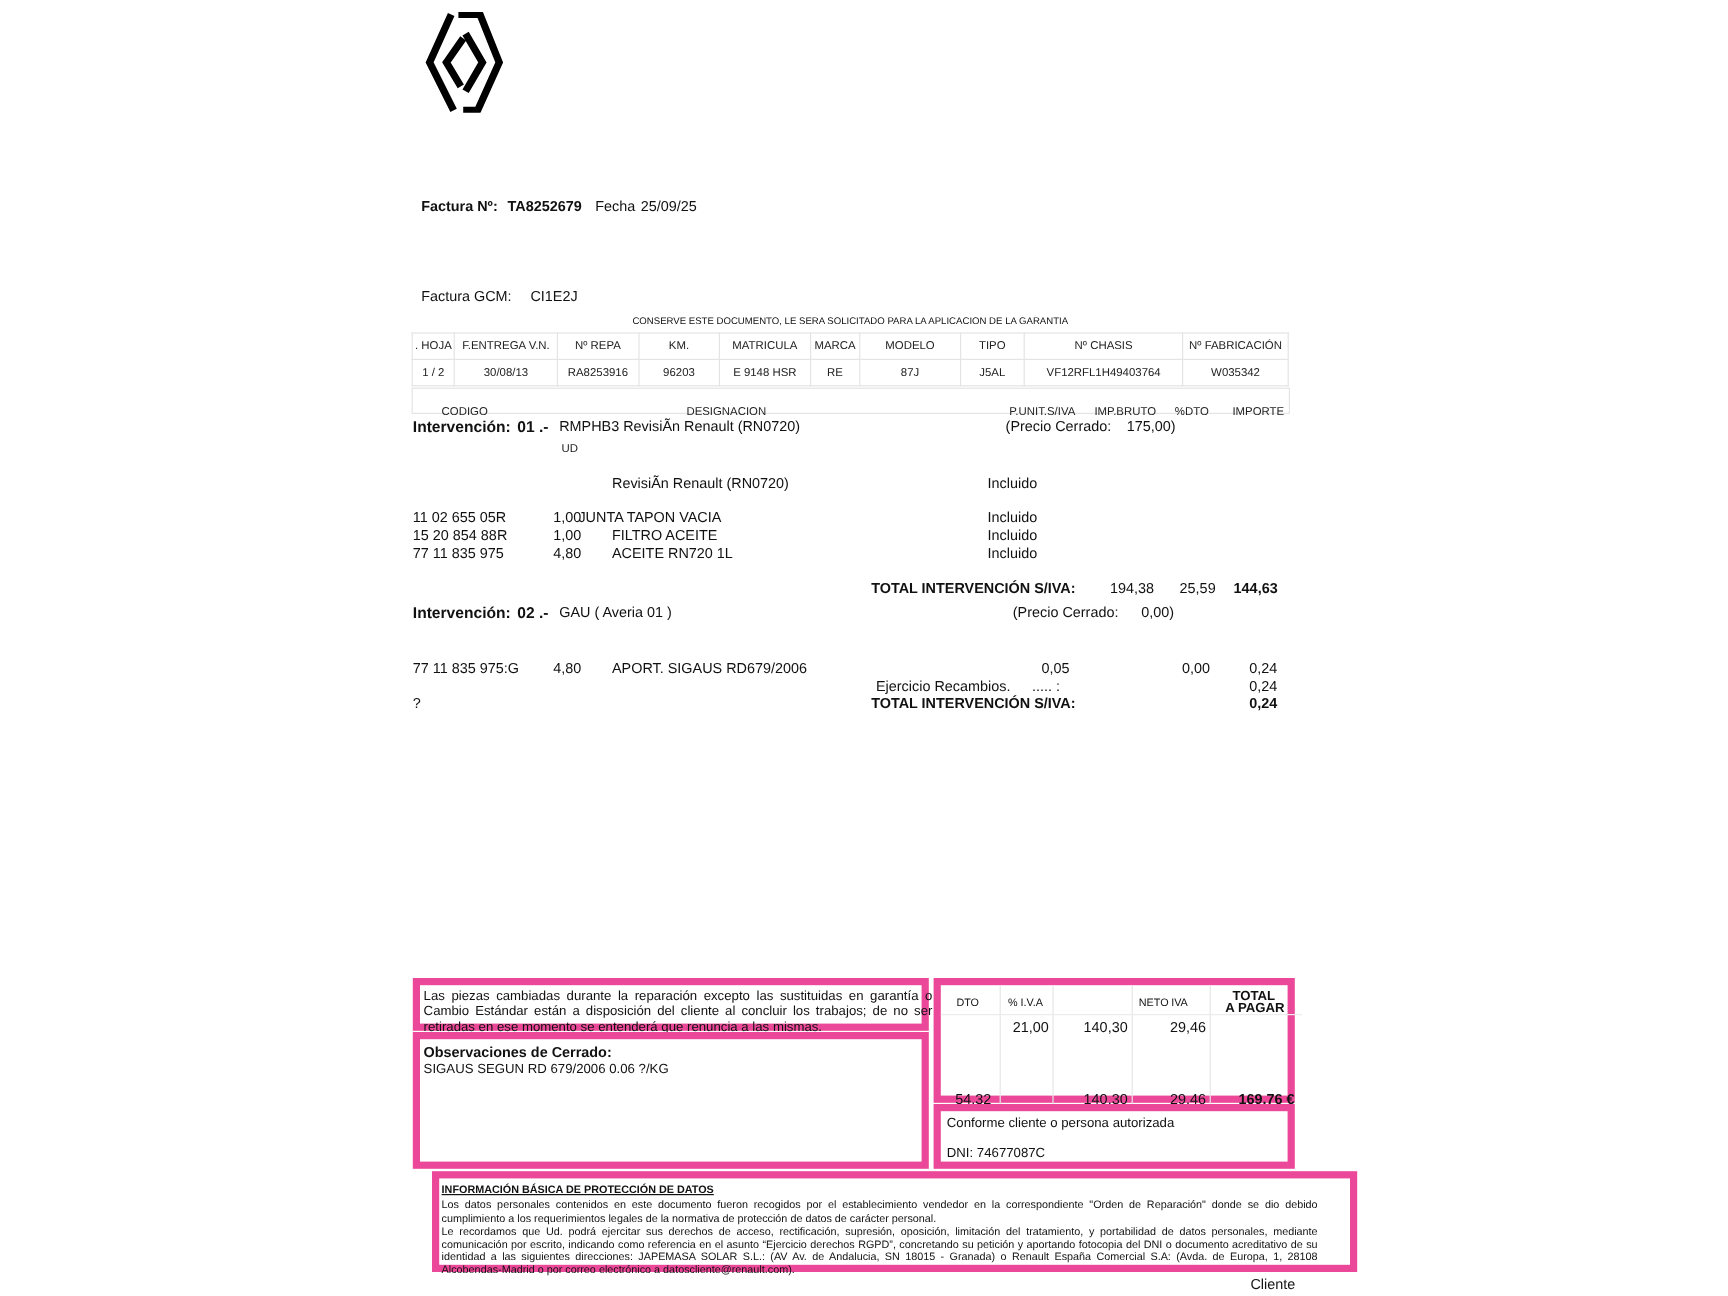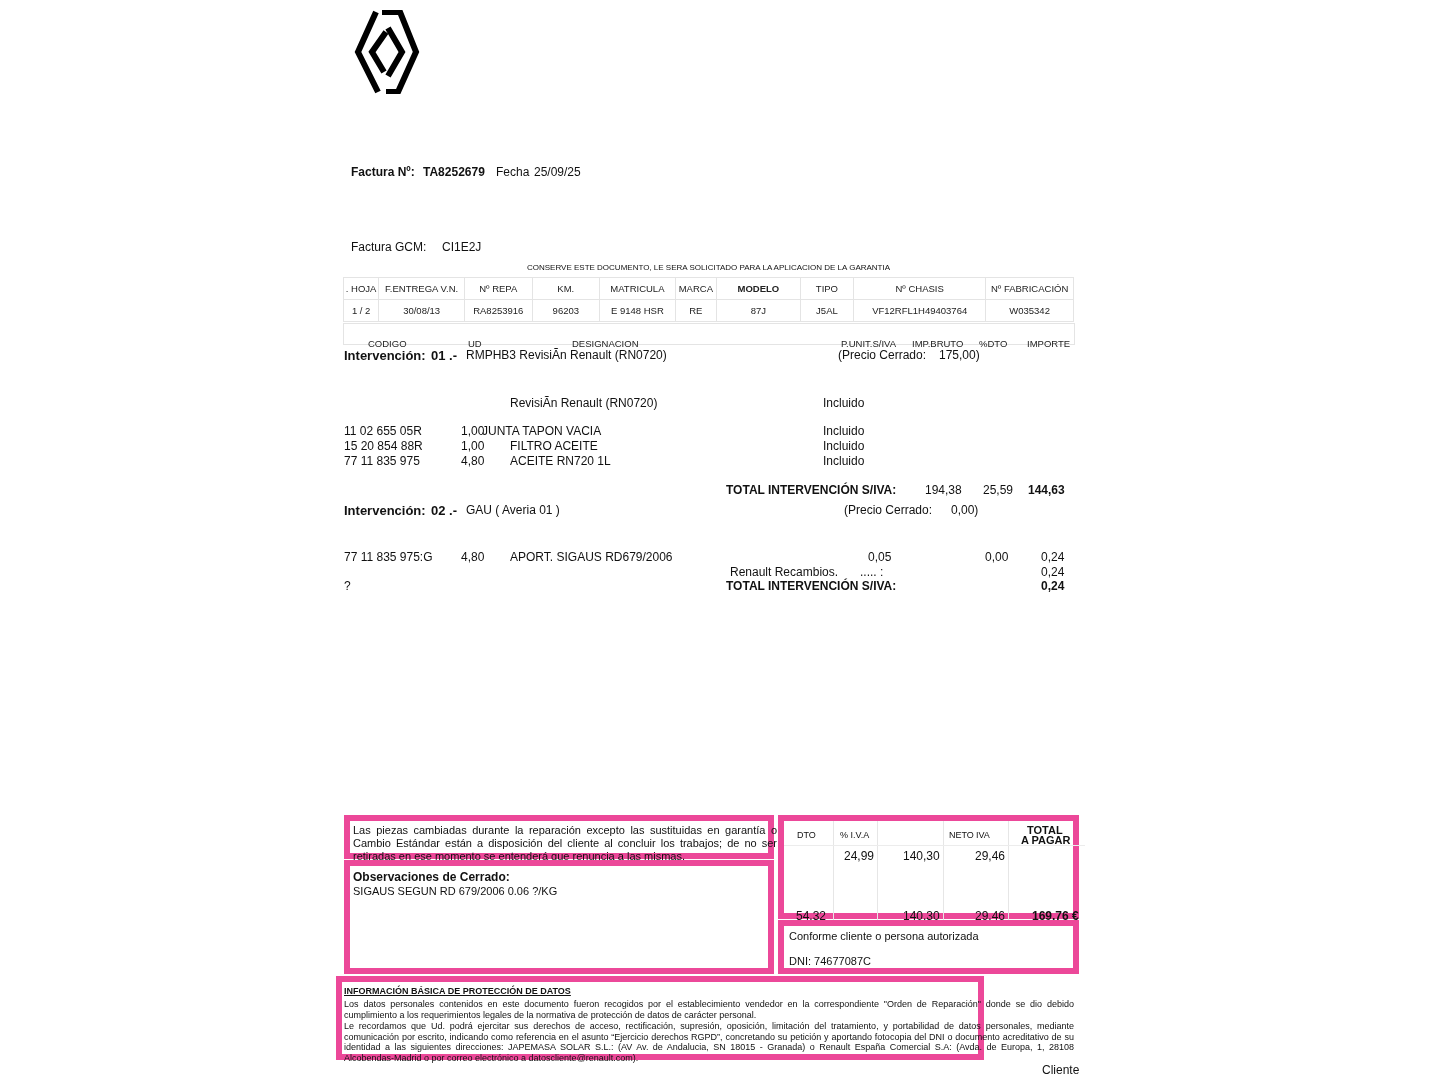--- a/index.html
+++ b/index.html
@@ -47,21 +47,21 @@
 
 <table class="grid" style="left:343px;top:277px;width:731px;">
   <tbody>
       <tr>
     <td style="width:34px;">. HOJA</td>
     <td style="width:84px;">F.ENTREGA V.N.</td>
     <td style="width:66px;">Nº REPA</td>
     <td style="width:66px;">KM.</td>
     <td style="width:74px;">MATRICULA</td>
     <td style="width:40px;">MARCA</td>
-    <td style="width:82px;font-weight:bold;">MODELO</td>
+    <td style="width:82px;">MODELO</td>
     <td style="width:52px;">TIPO</td>
     <td style="width:130px;">Nº CHASIS</td>
     <td style="width:86px;">Nº  FABRICACIÓN</td>
   </tr>
   <tr>
     <td>1 / 2</td>
     <td>30/08/13</td>
     <td>RA8253916</td>
     <td>96203</td>
     <td>E 9148 HSR</td>
@@ -69,21 +69,21 @@
     <td>87J</td>
     <td>J5AL</td>
     <td>VF12RFL1H49403764</td>
     <td>W035342</td>
   </tr>
 </tbody>
   </table>
 
 <div class="codhdr">
   <span style="left:24px;">CODIGO</span>
-  <span style="left:124px;">UD</span>
+  <span style="left:124px;margin-top:31px;">UD</span>
   <span style="left:228px;">DESIGNACION</span>
   <span style="left:497px;">P.UNIT.S/IVA</span>
   <span style="left:568px;">IMP.BRUTO</span>
   <span style="left:635px;">%DTO</span>
   <span style="left:683px;">IMPORTE</span>
 </div>
 
 <div>
   <div class="abs f13 b" style="left:344px;top:348px;">Intervención:</div>
   <div class="abs f13 b" style="left:431px;top:348px;">01 .-</div>
@@ -132,21 +132,21 @@
     <div>
       <div class="abs" style="left:344px;top:550px;">77 11 835 975:G</div>
       <div class="abs" style="left:461px;top:550px;">4,80</div>
       <div class="abs" style="left:510px;top:550px;">APORT. SIGAUS RD679/2006</div>
       <div class="abs" style="left:868px;top:550px;">0,05</div>
       <div class="abs" style="left:985px;top:550px;">0,00</div>
       <div class="abs" style="left:1041px;top:550px;">0,24</div>
     </div>
   </div>
 
-  <div class="abs f12" style="left:730px;top:565px;">Renault Recambios.</div>
+  <div class="abs f12" style="left:730px;top:565px;">Ejercicio Recambios.</div>
   <div class="abs f12" style="left:860px;top:565px;">.....  :</div>
   <div class="abs f12" style="left:1041px;top:565px;">0,24</div>
 
   <div class="abs f12" style="left:344px;top:579px;">?</div>
   <div class="abs f12 b" style="left:726px;top:579px;">TOTAL INTERVENCIÓN S/IVA:</div>
   <div class="abs f12 b" style="left:1041px;top:579px;">0,24</div>
 </div>
 
 <div class="box" style="left:344px;top:815px;width:430px;height:44px;">
   <div style="position:absolute;left:3px;top:3px;width:424px;font-size:11px;line-height:13px;text-align:justify;">Las piezas cambiadas durante la reparación excepto las sustituidas en garantía o Cambio Estándar están a disposición del cliente al concluir los trabajos; de no ser retiradas en ese momento se entenderá que renuncia a las mismas.</div>
@@ -164,34 +164,34 @@
   <div style="position:absolute;left:224px;top:0;width:1px;height:104px;background:#e6e6e6;"></div>
   <div style="position:absolute;left:0;top:24px;width:301px;height:1px;background:#ececec;"></div>
 
   <div class="abs f9" style="left:13px;top:9px;">DTO</div>
   <div class="abs f9" style="left:56px;top:9px;">% I.V.A</div>
   <div class="abs f9" style="left:117px;top:9px;margin-left:48px;">NETO</div>
   <div class="abs f9" style="left:192px;top:9px;">IVA</div>
   <div class="abs b" style="left:243px;top:3px;font-size:11px;">TOTAL</div>
   <div class="abs b" style="left:237px;top:13px;font-size:11px;">A PAGAR</div>
 
-  <div class="abs f12" style="left:60px;top:28px;">24,99</div>
+  <div class="abs f12" style="left:60px;top:28px;">21,00</div>
   <div class="abs f12" style="left:119px;top:28px;">140,30</div>
   <div class="abs f12" style="left:191px;top:28px;">29,46</div>
 
   <div class="abs f12" style="left:12px;top:88px;">54,32</div>
   <div class="abs f12" style="left:119px;top:88px;">140,30</div>
   <div class="abs f12" style="left:191px;top:88px;">29,46</div>
   <div class="abs f12 b" style="left:248px;top:88px;">169,76 €</div>
 </div>
 
 <div class="box" style="left:778px;top:920px;width:301px;height:54px;">
   <div class="abs f11" style="left:5px;top:4px;font-size:11px;">Conforme cliente o persona autorizada</div>
   <div class="abs" style="left:5px;top:29px;font-size:11px;">DNI: 74677087C</div>
 </div>
 
-<div class="box" style="left:336px;top:976px;width:648px;height:84px;">
+<div class="box" style="left:360px;top:976px;width:771px;height:84px;">
   <div style="position:absolute;left:2px;top:4px;font-size:9px;font-weight:bold;text-decoration:underline;">INFORMACIÓN BÁSICA DE PROTECCIÓN DE DATOS</div>
   <div style="position:absolute;left:2px;top:17px;width:730px;font-size:9px;line-height:10.5px;text-align:justify;">Los datos personales contenidos en este documento fueron recogidos por el establecimiento vendedor en la correspondiente "Orden de Reparación" donde se dio debido cumplimiento a los requerimientos legales de la normativa de protección de datos de carácter personal.</div>
   <div style="position:absolute;left:2px;top:39px;width:730px;font-size:9px;line-height:10.5px;text-align:justify;">Le recordamos que Ud. podrá ejercitar sus derechos de acceso, rectificación, supresión, oposición, limitación del tratamiento, y portabilidad de datos personales, mediante comunicación por escrito, indicando como referencia en el asunto “Ejercicio derechos RGPD”, concretando su petición y aportando fotocopia del DNI o documento acreditativo de su identidad a las siguientes direcciones: JAPEMASA SOLAR S.L.: (AV Av. de Andalucia, SN   18015 - Granada) o Renault España Comercial S.A: (Avda. de Europa, 1, 28108 Alcobendas-Madrid o por correo electrónico a datoscliente@renault.com).</div>
 </div>
 
 <div class="abs f12" style="left:1042px;top:1063px;">Cliente</div>
 
 </body></html>

